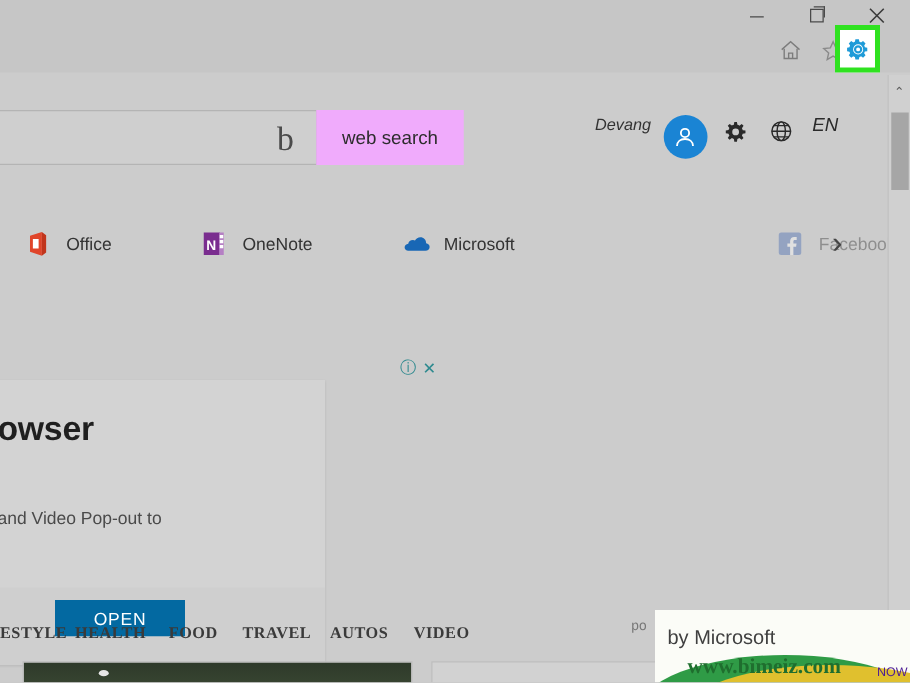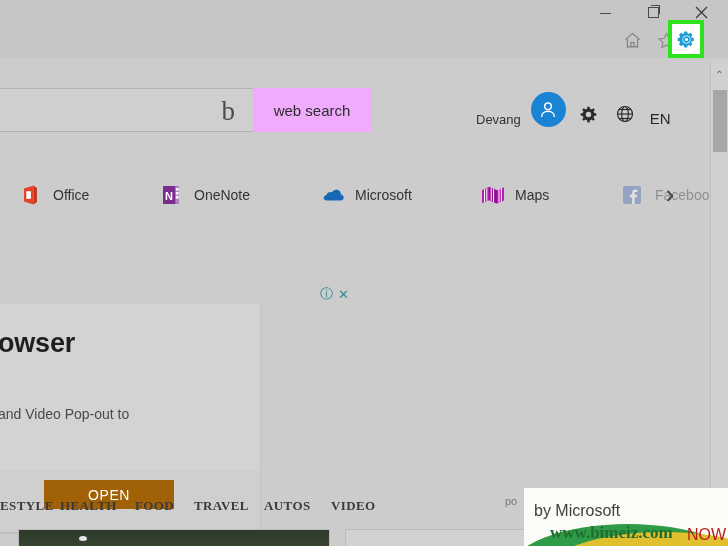--- a/index.html
+++ b/index.html
@@ -119,21 +119,21 @@
     background: #f0abfc;
     color: #2c2c2c;
     font-size: 15px;
     display: flex; align-items: center; justify-content: center;
     border: none;
     font-family: "Liberation Sans", sans-serif;
   }
   .account {
     position: absolute;
     left: 476px; top: 4px;
-    display: flex; align-items: flex-end; gap: 10px;
+    display: flex; align-items: flex-start; gap: 10px; font-style: italic;
   }
   .account-name {
     font-size: 13px; color: #333;
   }
   .avatar {
     width: 35px; height: 35px; border-radius: 50%;
     background: #1a84d4;
     display: flex; align-items: center; justify-content: center;
   }
   .hdr-icon {
@@ -197,22 +197,22 @@
   }
   .ad-foot {
     position: absolute;
     left: 0; bottom: 0;
     width: 302px; height: 62px;
     background: #cfcfcf;
   }
   .open-btn {
     position: absolute;
     left: 86px; top: 10px;
-    width: 130px; height: 29px;
-    background: #a16207;
+    width: 104px; height: 29px;
+    background: #0369a1;
     color: #fff;
     font-size: 14px;
     letter-spacing: 0.6px;
     display: flex; align-items: center; justify-content: center;
     border: none;
     font-family: "Liberation Sans", sans-serif;
   }
 
   
   .bottomnav {
@@ -325,22 +325,22 @@
   .wm-ms {
     position: absolute;
     left: 10px; top: 14px;
     font-size: 16px;
     color: #404040;
     z-index: 1;
   }
   .wm-now {
     position: absolute;
     right: 2px; bottom: 2px;
-    font-size: 16px;
-    color: #b91c1c;
+    font-size: 10px;
+    color: #4c1d95;
     z-index: 4;
   }
 </style>
 </head>
 <body>
 
 <div id="screen">
 
   <div class="titlebar">
 
@@ -447,30 +447,20 @@
 
       <div class="app" style="position:absolute;left:320px">
         <span class="app-icon">
           <svg width="26" height="24" viewBox="0 0 26 24">
             <path fill="#1867b5" d="M8 17.5h12.3c2 0 3.4-1.3 3.4-3 0-1.6-1.2-2.8-2.8-3 .05-2.7-2-4.7-4.6-4.7-1.9 0-3.5 1.1-4.3 2.6-.5-.3-1-.45-1.6-.45C8.3 8.95 6.8 10.3 6.6 12 4.9 12.2 3.7 13.4 3.7 15c0 1.5 1.3 2.5 2.9 2.5H8z"></path>
           </svg>
         </span>
         <span class="app-label">Microsoft</span>
       </div>
 
-      <div class="app" style="position:absolute;left:480px">
-        <span class="app-icon">
-          <svg width="26" height="24" viewBox="0 0 26 24">
-            <path fill="#b51fb5" d="M2 7 L9 4 L17 7.2 L24 4.2 L24 17.5 L17 20.5 L9 17.3 L2 20.3 Z"></path>
-            <path fill="#8f0f8f" d="M9 4 L9 17.3 L17 20.5 L17 7.2 Z"></path>
-            <path stroke="#fff" stroke-width="1" fill="none" d="M4.5 6.2 L4.5 19.2 M6.8 5.2 L6.8 18.2 M19 6 L19 19.3 M21.4 5.2 L21.4 18.5 M11.2 4.9 L11.2 18.1 M13.6 5.9 L13.6 19.1"></path>
-          </svg>
-        </span>
-        <span class="app-label">Maps</span>
-      </div>
 
       <div class="app" style="position:absolute;left:620px;opacity:0.40">
         <span class="app-icon">
           <svg width="24" height="24" viewBox="0 0 24 24">
             <rect x="3" y="3" width="18" height="18" rx="2" fill="#4267b2"></rect>
             <path fill="#fff" d="M14.7 21v-6.6h2.2l.33-2.6h-2.53V10.2c0-.75.2-1.25 1.3-1.25h1.35V6.6c-.23-.03-1.03-.1-1.96-.1-1.95 0-3.28 1.18-3.28 3.36v1.94H9.9v2.6h2.2V21h2.6z"></path>
           </svg>
         </span>
         <span class="app-label">Facebook</span>
       </div>

